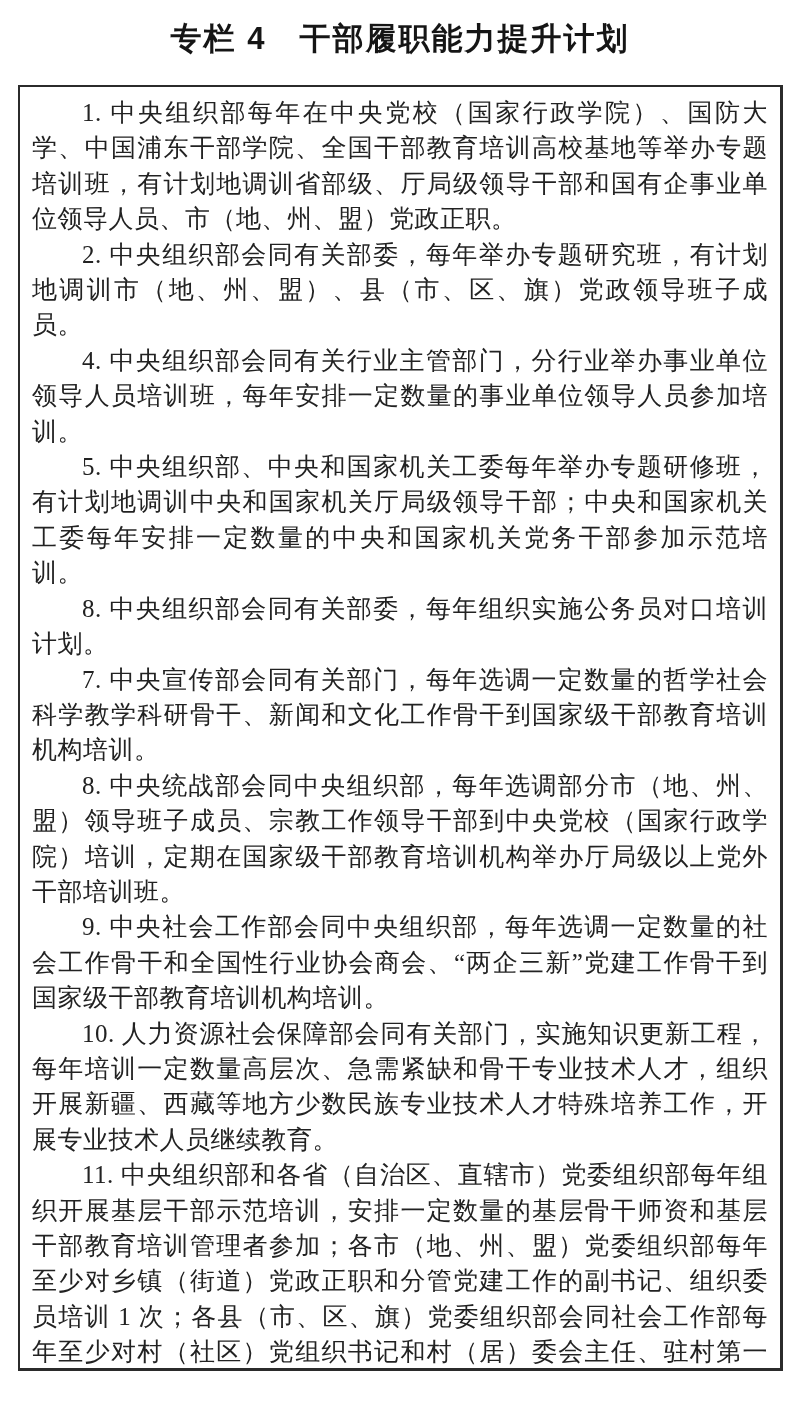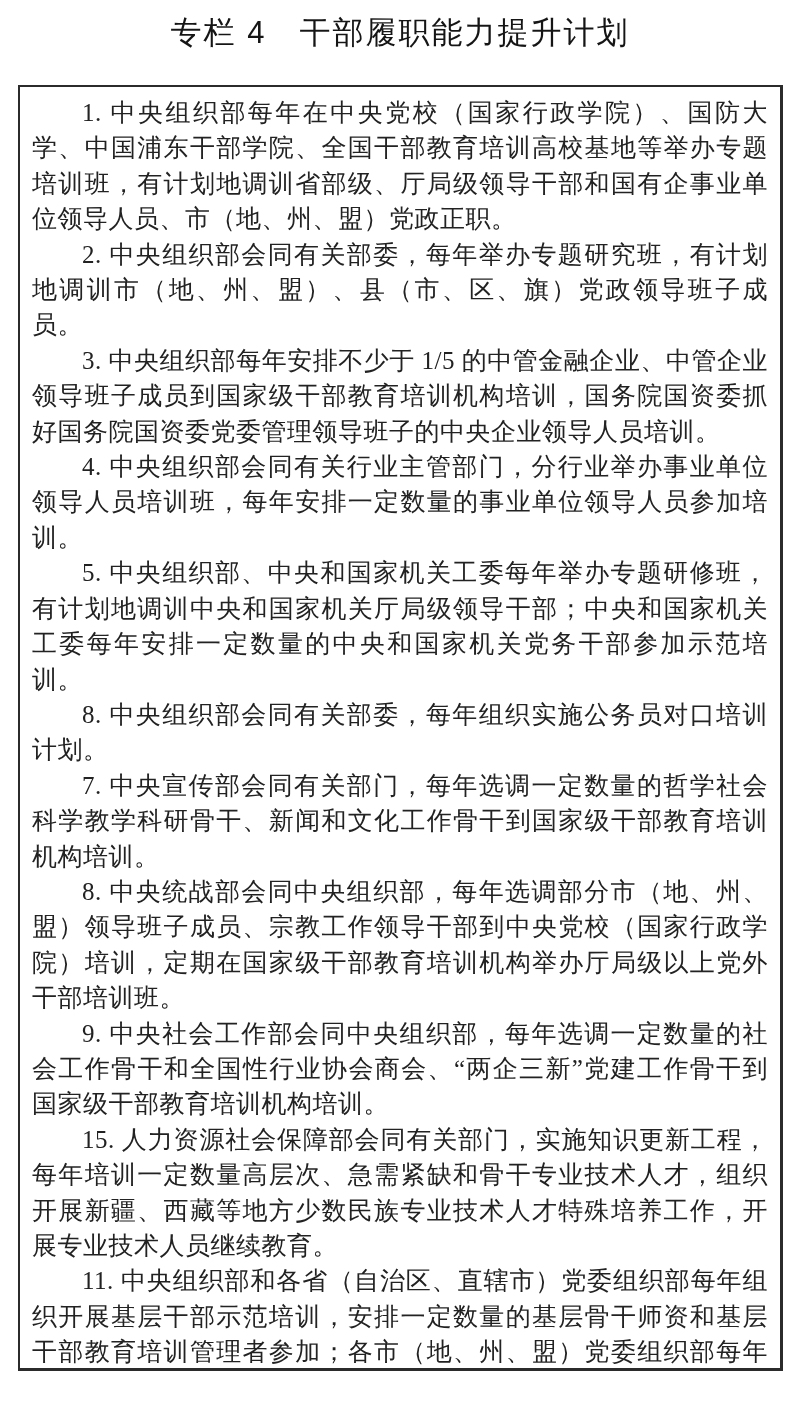--- a/index.html
+++ b/index.html
@@ -15,26 +15,26 @@
     position: relative;
     overflow: hidden;
   }
   .page {
     width: 800px;
     height: 1419px;
     box-sizing: border-box;
   }
   .title {
     margin: 0;
-    padding-top: 12px;
+    padding-top: 18px;
     height: 84px;
     box-sizing: border-box;
     text-align: center;
     font-family: "Liberation Sans", "DejaVu Sans", sans-serif;
-    font-weight: normal;
+    font-weight: bold;
     font-size: 31px;
     letter-spacing: 2px;
     color: #151515;
   }
   .box {
     margin: 1px 17px 0 18px;
     border: 2px solid #2b2b2b;
     border-right-width: 3px;
     border-bottom-width: 3px;
     box-sizing: border-box;
@@ -56,25 +56,24 @@
 </head>
 <body>
 
 <div class="page">
 
   <h1 class="title">专栏 4　干部履职能力提升计划</h1>
 
   <div class="box">
     <p class="item">1. 中央组织部每年在中央党校（国家行政学院）、国防大学、中国浦东干部学院、全国干部教育培训高校基地等举办专题培训班，有计划地调训省部级、厅局级领导干部和国有企事业单位领导人员、市（地、州、盟）党政正职。</p>
     <p class="item">2. 中央组织部会同有关部委，每年举办专题研究班，有计划地调训市（地、州、盟）、县（市、区、旗）党政领导班子成员。</p>
-    <p class="item">3. 中央组织部每年安排不少于 1/5 的中管金融企业、中管企业领导班子成员到国家级干部教育培训机构培训，国务院国资委抓好国务院国资委党委管理领导班子的中央企业领导人员培训。</p>
     <p class="item">4. 中央组织部会同有关行业主管部门，分行业举办事业单位领导人员培训班，每年安排一定数量的事业单位领导人员参加培训。</p>
     <p class="item">5. 中央组织部、中央和国家机关工委每年举办专题研修班，有计划地调训中央和国家机关厅局级领导干部；中央和国家机关工委每年安排一定数量的中央和国家机关党务干部参加示范培训。</p>
     <p class="item">8. 中央组织部会同有关部委，每年组织实施公务员对口培训计划。</p>
     <p class="item">7. 中央宣传部会同有关部门，每年选调一定数量的哲学社会科学教学科研骨干、新闻和文化工作骨干到国家级干部教育培训机构培训。</p>
     <p class="item">8. 中央统战部会同中央组织部，每年选调部分市（地、州、盟）领导班子成员、宗教工作领导干部到中央党校（国家行政学院）培训，定期在国家级干部教育培训机构举办厅局级以上党外干部培训班。</p>
     <p class="item">9. 中央社会工作部会同中央组织部，每年选调一定数量的社会工作骨干和全国性行业协会商会、“两企三新”党建工作骨干到国家级干部教育培训机构培训。</p>
-    <p class="item">15. 人力资源社会保障部会同有关部门，实施知识更新工程，每年培训一定数量高层次、急需紧缺和骨干专业技术人才，组织开展新疆、西藏等地方少数民族专业技术人才特殊培养工作，开展专业技术人员继续教育。</p>
+    <p class="item">10. 人力资源社会保障部会同有关部门，实施知识更新工程，每年培训一定数量高层次、急需紧缺和骨干专业技术人才，组织开展新疆、西藏等地方少数民族专业技术人才特殊培养工作，开展专业技术人员继续教育。</p>
     <p class="item">11. 中央组织部和各省（自治区、直辖市）党委组织部每年组织开展基层干部示范培训，安排一定数量的基层骨干师资和基层干部教育培训管理者参加；各市（地、州、盟）党委组织部每年至少对乡镇（街道）党政正职和分管党建工作的副书记、组织委员培训 1 次；各县（市、区、旗）党委组织部会同社会工作部每年至少对村（社区）党组织书记和村（居）委会主任、驻村第一书记和工作队员培训 1 次，对村（社区）其他干部每 3 年轮训 1 次，加强村（社区）后备力量培训。</p>
 
   </div>
 
 </div>
 
 </body></html>

